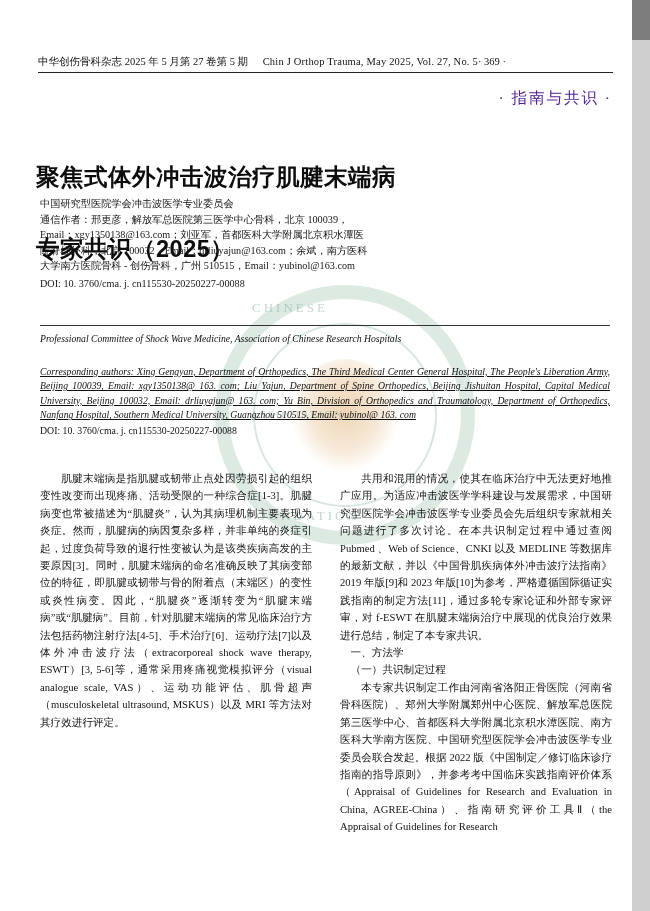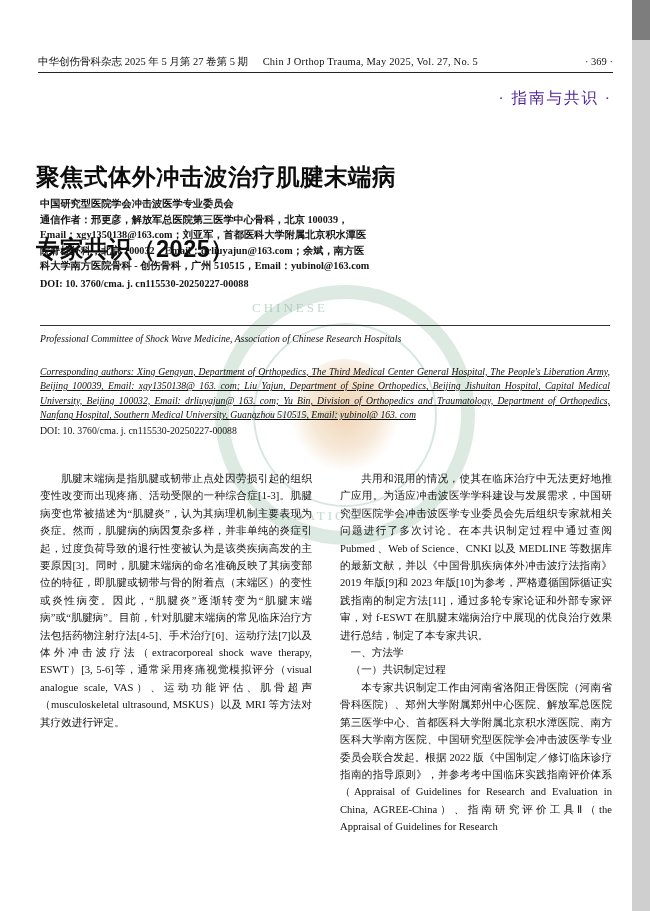--- a/index.html
+++ b/index.html
@@ -63,21 +63,21 @@
 
   .content { position: relative; z-index: 2; }
 
   
   .runhead {
     position: absolute;
     left: 38px;
     top: 55px;
     width: 575px;
     display: flex;
-    justify-content: space-between;
+    justify-content: flex-start;
     align-items: baseline;
     font-size: 10.5px;
     color: #121212;
     border-bottom: 1.1px solid #222;
     padding-bottom: 3px;
   }
   .runhead .rh-left { white-space: nowrap; }
   .runhead .rh-en { margin-left: 12px; letter-spacing: .2px; }
   .runhead .rh-page { font-size: 10.5px; }
 
@@ -108,21 +108,20 @@
   
   .cn-meta {
     position: absolute;
     left: 40px;
     top: 196px;
     width: 330px;
     font-size: 10.2px;
     line-height: 15.6px;
     color: #141414;
     font-family: "Liberation Serif", serif;
-    font-weight: bold;
   }
   .cn-meta div { white-space: normal; }
   .cn-doi { margin-top: 2px; }
 
   
   .en-block {
     position: absolute;
     left: 40px;
     top: 325px;
     width: 570px;

